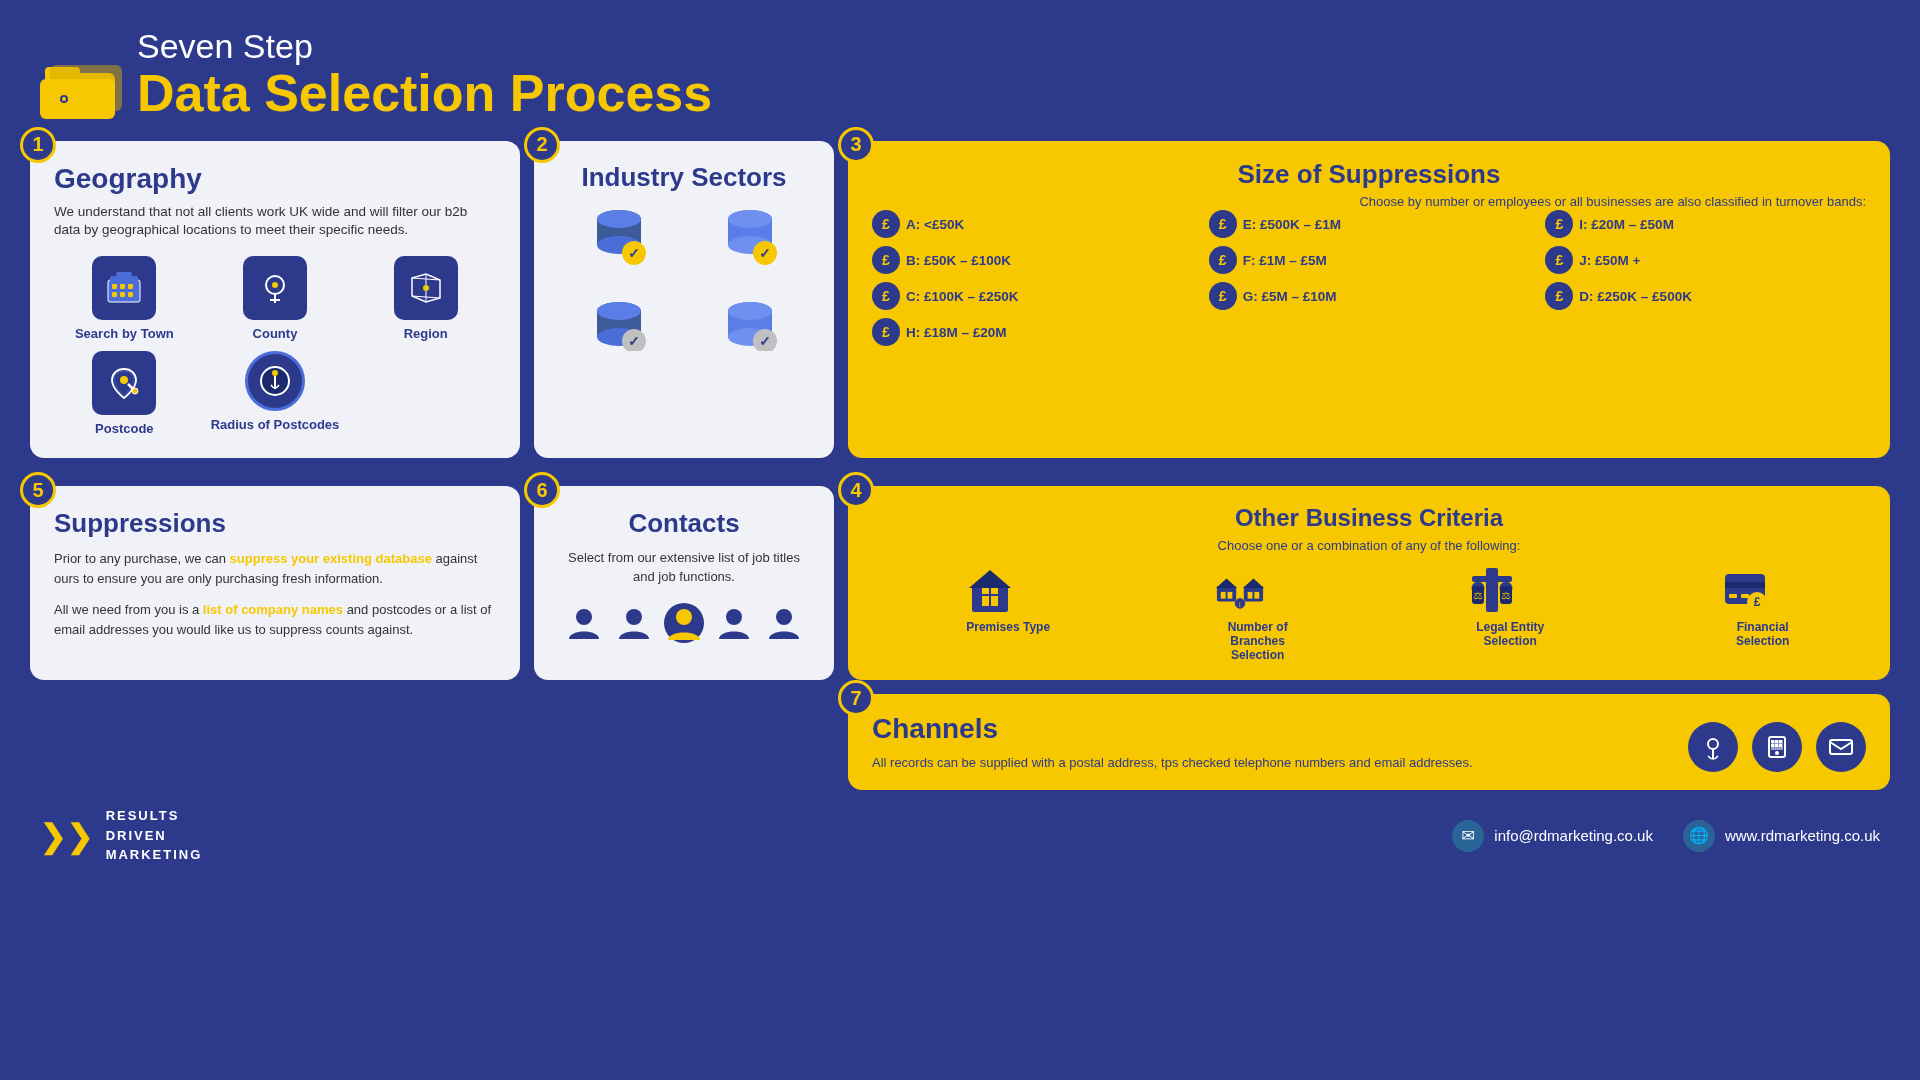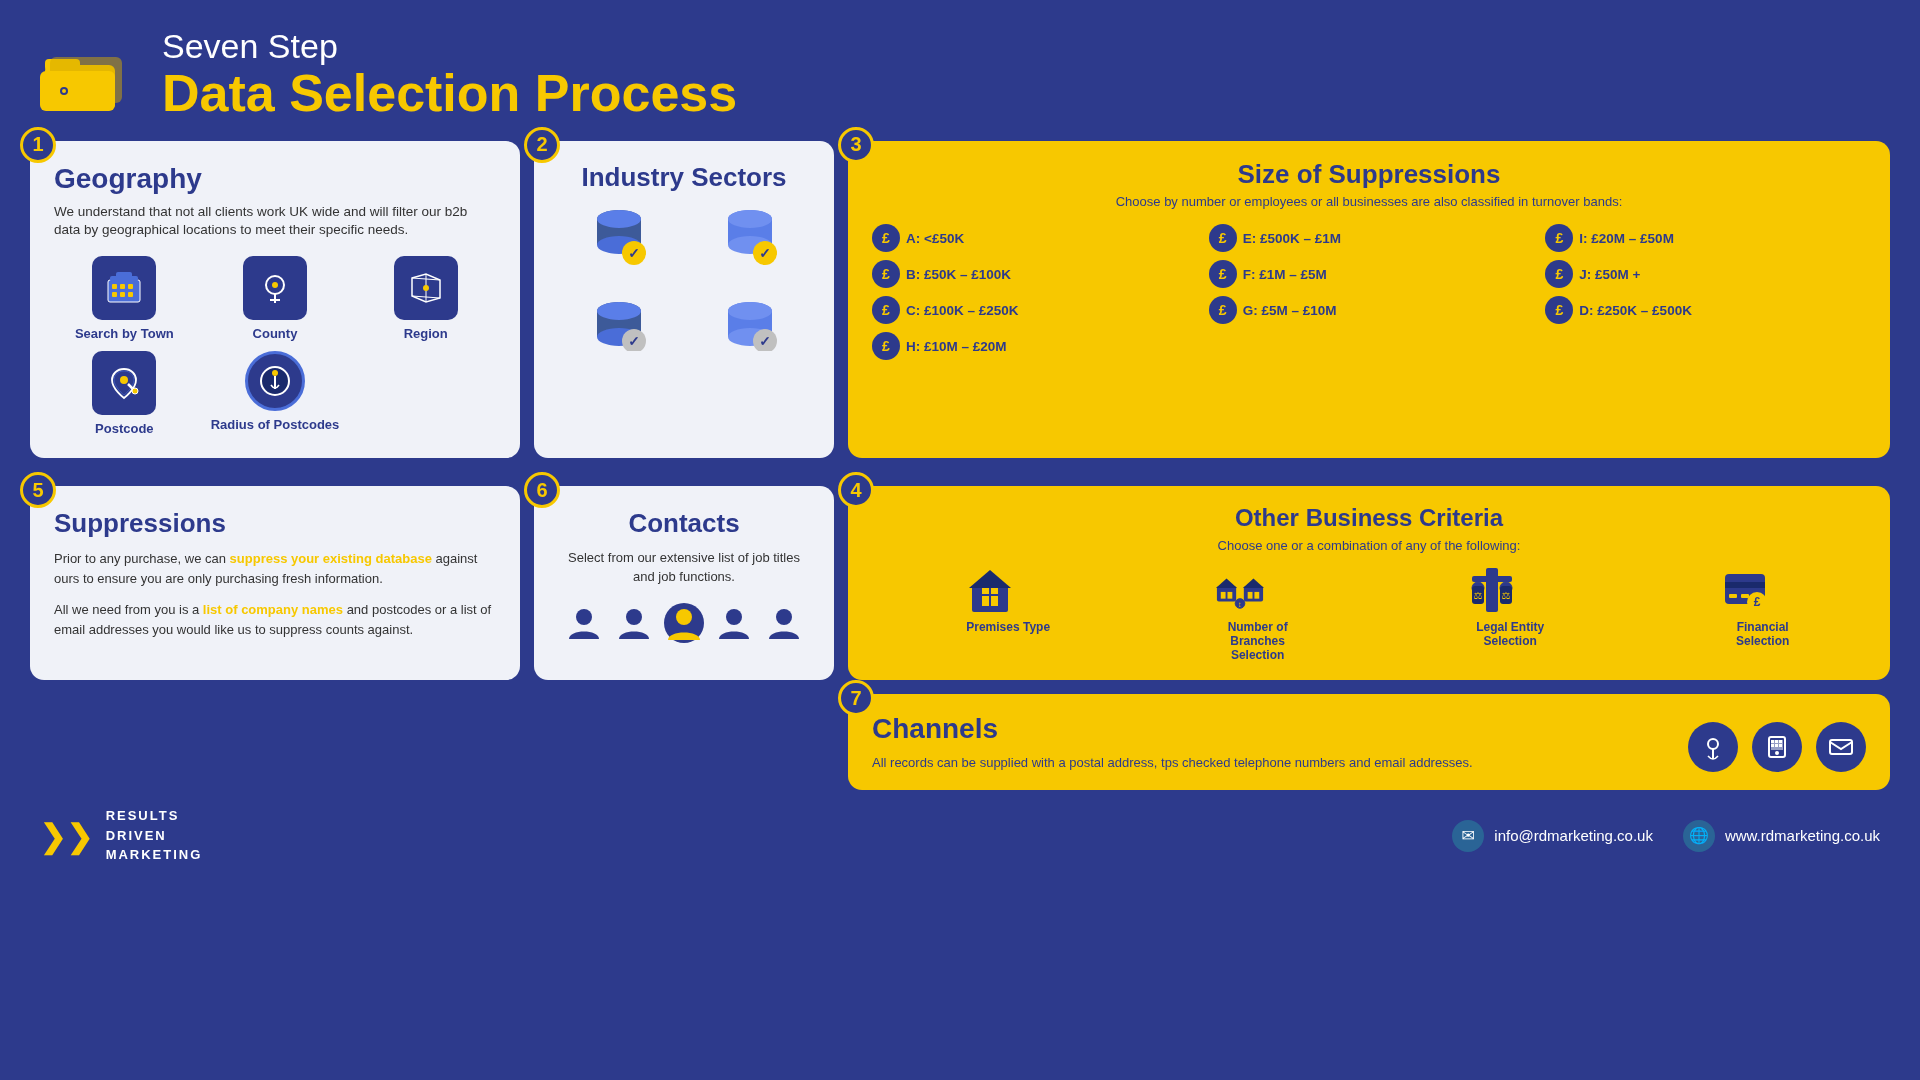--- a/index.html
+++ b/index.html
@@ -8,23 +8,23 @@
       height: 1080px;
       background-color: #2d3a8c;
       font-family: Arial, sans-serif;
       overflow: hidden;
       position: relative;
     }
 
     
     .header {
       display: flex;
-      align-items: center;
+      align-items: flex-end;
       padding: 28px 36px 10px 40px;
-      gap: 32px;
+      gap: 7px;
     }
     .header-icon {
       width: 90px;
       height: 80px;
     }
     .header-text h2 {
       color: #ffffff;
       font-size: 34px;
       font-weight: 400;
       line-height: 1.1;
@@ -164,22 +164,21 @@
     .size-title {
       color: #2d3a8c;
       font-size: 26px;
       font-weight: 900;
       text-align: center;
       margin-bottom: 4px;
     }
     .size-desc {
       color: #2d3a8c;
       font-size: 13px;
-      text-align: center;
-      margin-bottom: 14px;
+      text-align: right;
       line-height: 1.3;
     }
     .size-grid {
       display: grid;
       grid-template-columns: repeat(3, 1fr);
       gap: 8px 16px;
     }
     .size-item {
       display: flex;
       align-items: center;
@@ -614,21 +613,21 @@
         <div class="size-item">
           <div class="pound-icon">£</div>
           <span>G: £5M – £10M</span>
         </div>
         <div class="size-item">
           <div class="pound-icon">£</div>
           <span>D: £250K – £500K</span>
         </div>
         <div class="size-item">
           <div class="pound-icon">£</div>
-          <span>H: £10M – £20M</span>
+          <span>H: £18M – £20M</span>
         </div>
       </div>
     </div>
   </div>
 
   <div class="bottom-grid">
 
     <div class="card suppress-card">
       <div class="step-badge">5</div>
       <div class="suppress-title">Suppressions</div>

